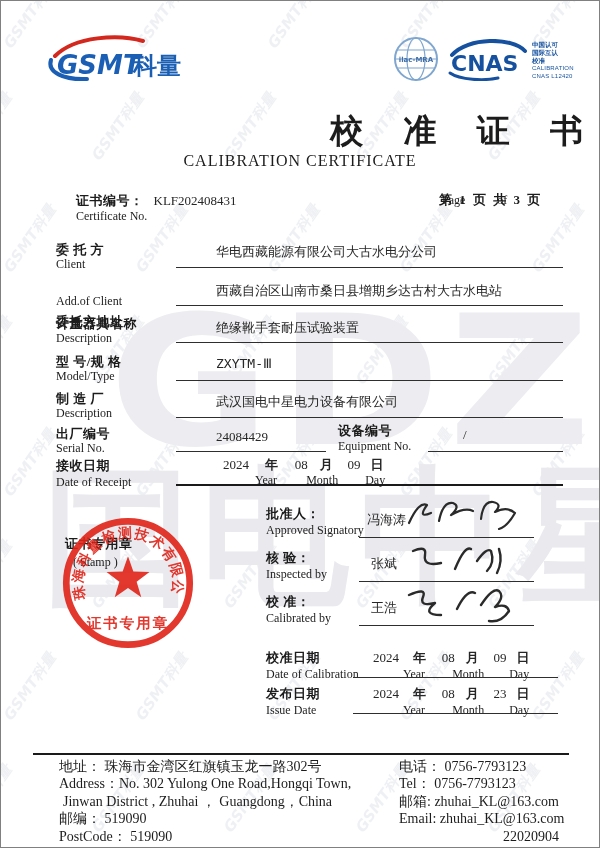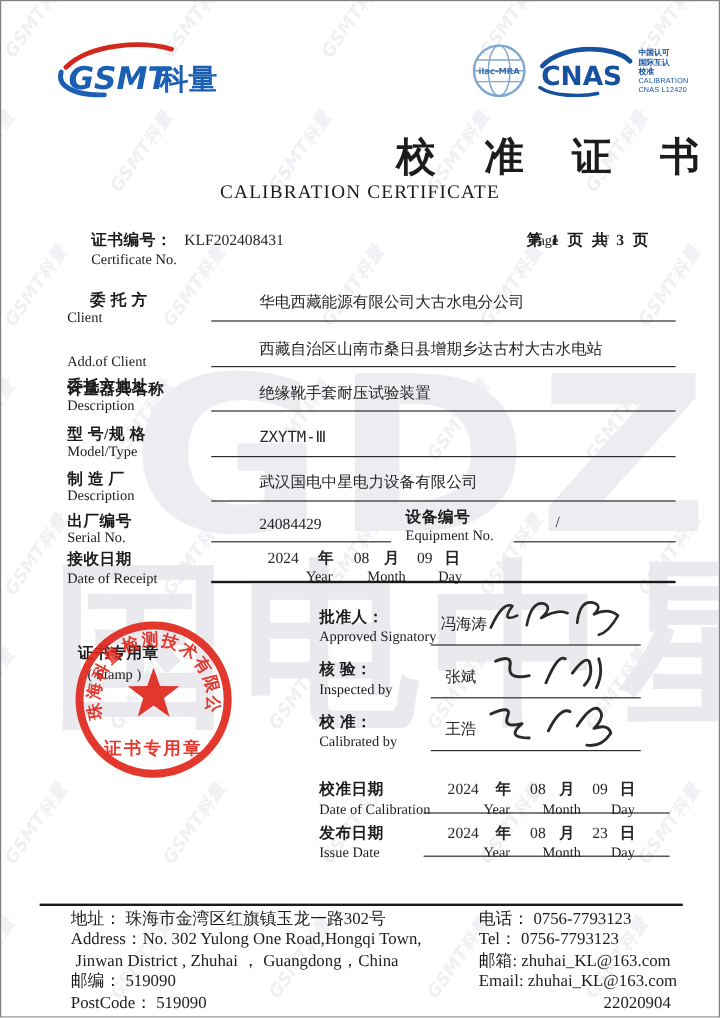--- a/index.html
+++ b/index.html
@@ -127,21 +127,21 @@
   <div class="abs" style="left:75px;top:190px;">
     <span class="zh">证书编号：</span>
     <span class="val" style="margin-left:6px;">KLF202408431</span>
   </div>
   <div class="abs en" style="left:75px;top:208px;">Certificate No.</div>
   <div class="abs zh" style="left:438px;top:190px;letter-spacing:2px;">第 1 页 共 3 页</div>
   <div class="abs en" style="left:441px;top:192px;">
     <span>Page</span><span style="display:inline-block;width:32px;"></span><span>of</span>
   </div>
 
-  <div class="abs zh" style="left:55px;top:240px;margin-left:19px;">委 托 方</div>
+  <div class="abs zh" style="left:55px;top:240px;">委 托 方</div>
   <div class="abs en" style="left:55px;top:256px;">Client</div>
   <div class="abs val" style="left:215px;top:242px;">华电西藏能源有限公司大古水电分公司</div>
   <div class="uline" style="left:175px;top:266px;width:387px;"></div>
 
   <div class="abs zh" style="left:55px;top:277px;margin-top:35px;">委托方地址</div>
   <div class="abs en" style="left:55px;top:293px;">Add.of Client</div>
   <div class="abs val" style="left:215px;top:281px;">西藏自治区山南市桑日县增期乡达古村大古水电站</div>
   <div class="uline" style="left:175px;top:304px;width:387px;"></div>
 
   <div class="abs zh" style="left:55px;top:314px;">计量器具名称</div>

